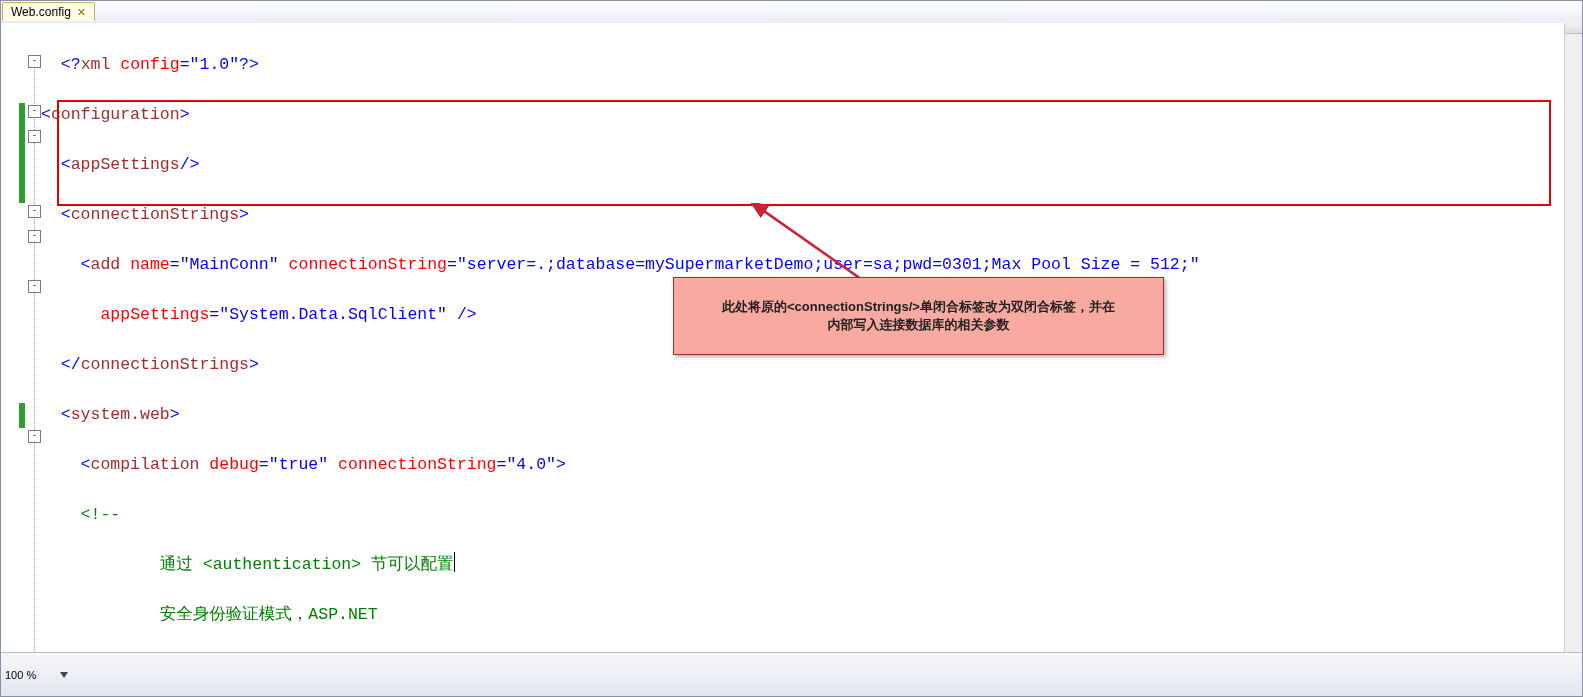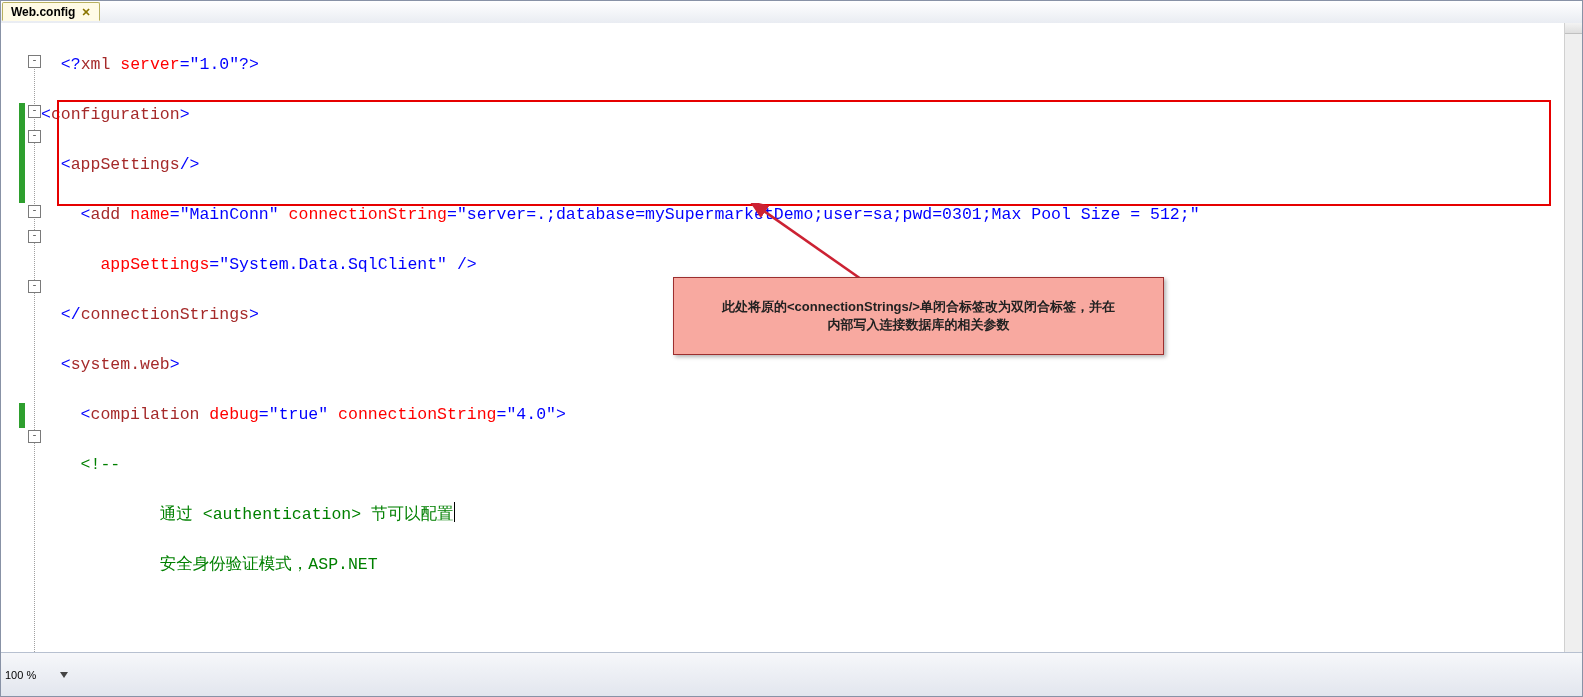--- a/index.html
+++ b/index.html
@@ -25,21 +25,20 @@
   .tab{
     position:absolute;top:1px;left:1px;
     padding:2px 8px 1px 8px;
     font-family:"Segoe UI",Tahoma,sans-serif;
     font-size:12px;
     background:#fffbe6;
     border:1px solid #b7b060;
     border-bottom:1px solid #fffbe6;
     display:flex;align-items:center;gap:6px;
     border-radius:2px 2px 0 0;
-    font-weight:bold;
   }
   .tab .close{
     font-size:11px;color:#8a7500;line-height:11px;
   }
   .code-area{
     position:absolute;top:22px;left:0;right:0;bottom:20px;
     overflow:auto;
     background:#fff;
   }
   .code-lines{
@@ -143,23 +142,24 @@
 
     <div class="om" style="top:32px;">-</div>
     <div class="om" style="top:82px;">-</div>
     <div class="om" style="top:107px;">-</div>
     <div class="om" style="top:182px;">-</div>
     <div class="om" style="top:207px;">-</div>
     <div class="om" style="top:257px;">-</div>
     <div class="om" style="top:407px;">-</div>
 
     <div class="code-lines">
-<span class="row">  <span class="p">&lt;?</span><span class="t">xml</span> <span class="a">server</span><span class="p">=</span><span class="q">"1.0"</span><span class="p">?&gt;</span></span>
+<span class="row">  <span class="p">&lt;?</span><span class="t">xml</span> <span class="a">config</span><span class="p">=</span><span class="q">"1.0"</span><span class="p">?&gt;</span></span>
 <span class="row"><span class="p">&lt;</span><span class="t">configuration</span><span class="p">&gt;</span></span>
 <span class="row">  <span class="p">&lt;</span><span class="t">appSettings</span><span class="p">/&gt;</span></span>
+<span class="row">  <span class="p">&lt;</span><span class="t">connectionStrings</span><span class="p">&gt;</span></span>
 <span class="row">    <span class="p">&lt;</span><span class="t">add</span> <span class="a">name</span><span class="p">=</span><span class="q">"MainConn"</span> <span class="a">connectionString</span><span class="p">=</span><span class="q">"server=.;database=mySupermarketDemo;user=sa;pwd=0301;Max Pool Size = 512;"</span></span>
 <span class="row">      <span class="a">appSettings</span><span class="p">=</span><span class="q">"System.Data.SqlClient"</span> <span class="p">/&gt;</span></span>
 <span class="row">  <span class="p">&lt;/</span><span class="t">connectionStrings</span><span class="p">&gt;</span></span>
 <span class="row">  <span class="p">&lt;</span><span class="t">system.web</span><span class="p">&gt;</span></span>
 <span class="row">    <span class="p">&lt;</span><span class="t">compilation</span> <span class="a">debug</span><span class="p">=</span><span class="q">"true"</span> <span class="a">connectionString</span><span class="p">=</span><span class="q">"4.0"</span><span class="p">&gt;</span></span>
 <span class="row">    <span class="c">&lt;!--</span></span>
 <span class="row">            <span class="c">通过 &lt;authentication&gt; 节可以配置</span><span class="caret"></span></span>
 <span class="row">            <span class="c">安全身份验证模式，ASP.NET</span></span>
 
 

